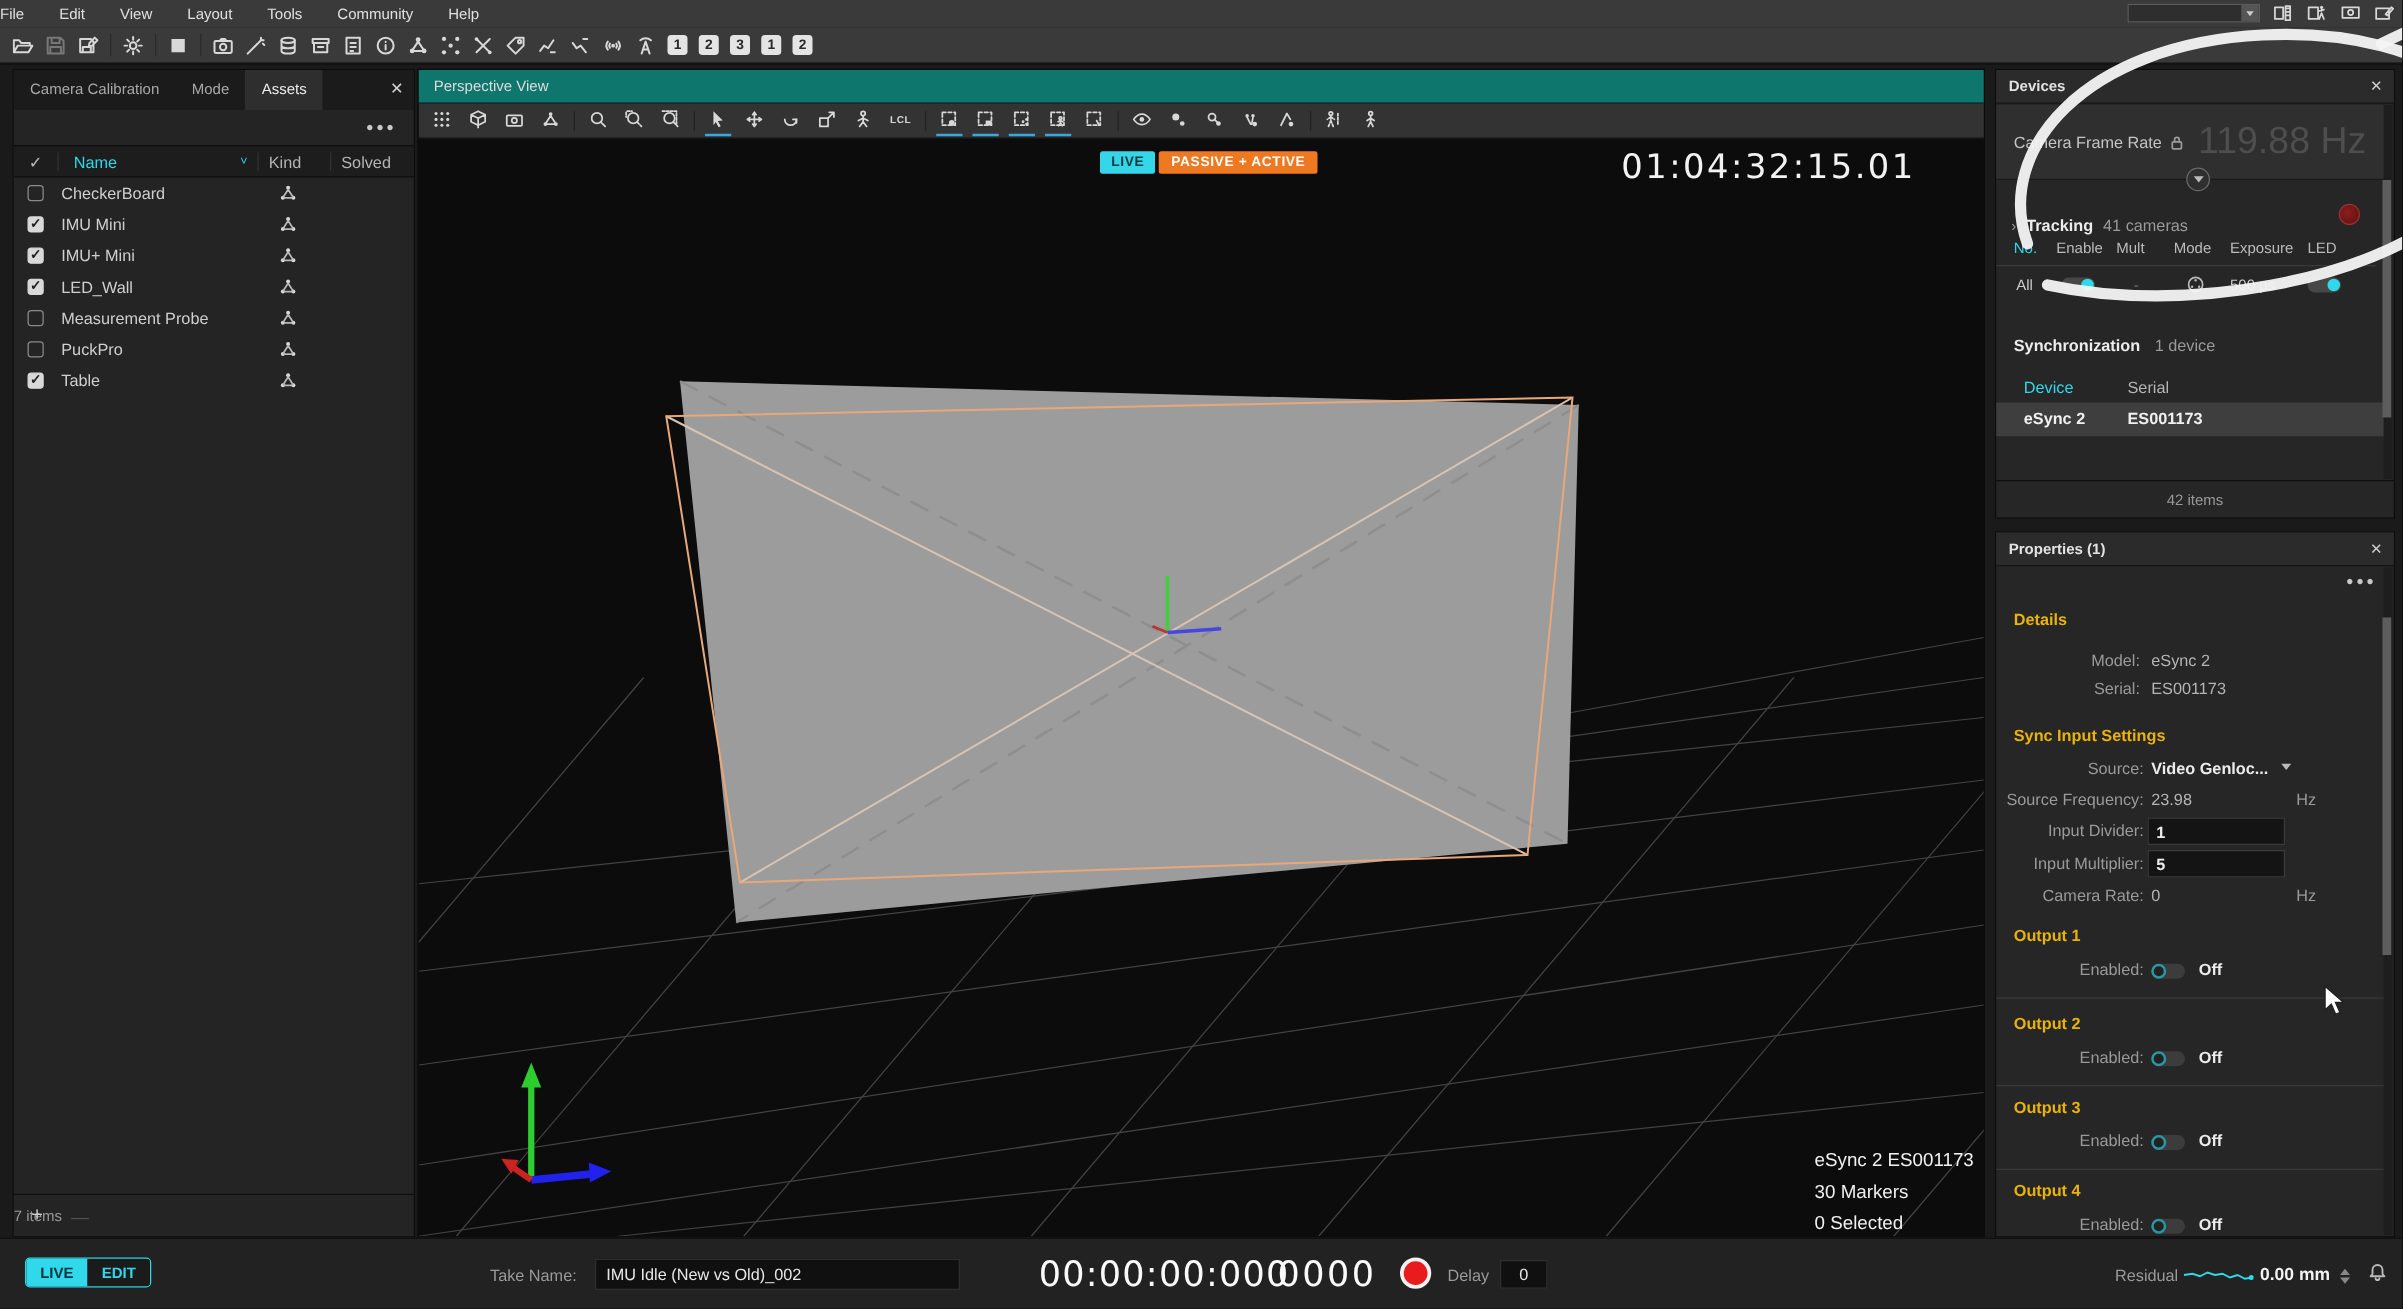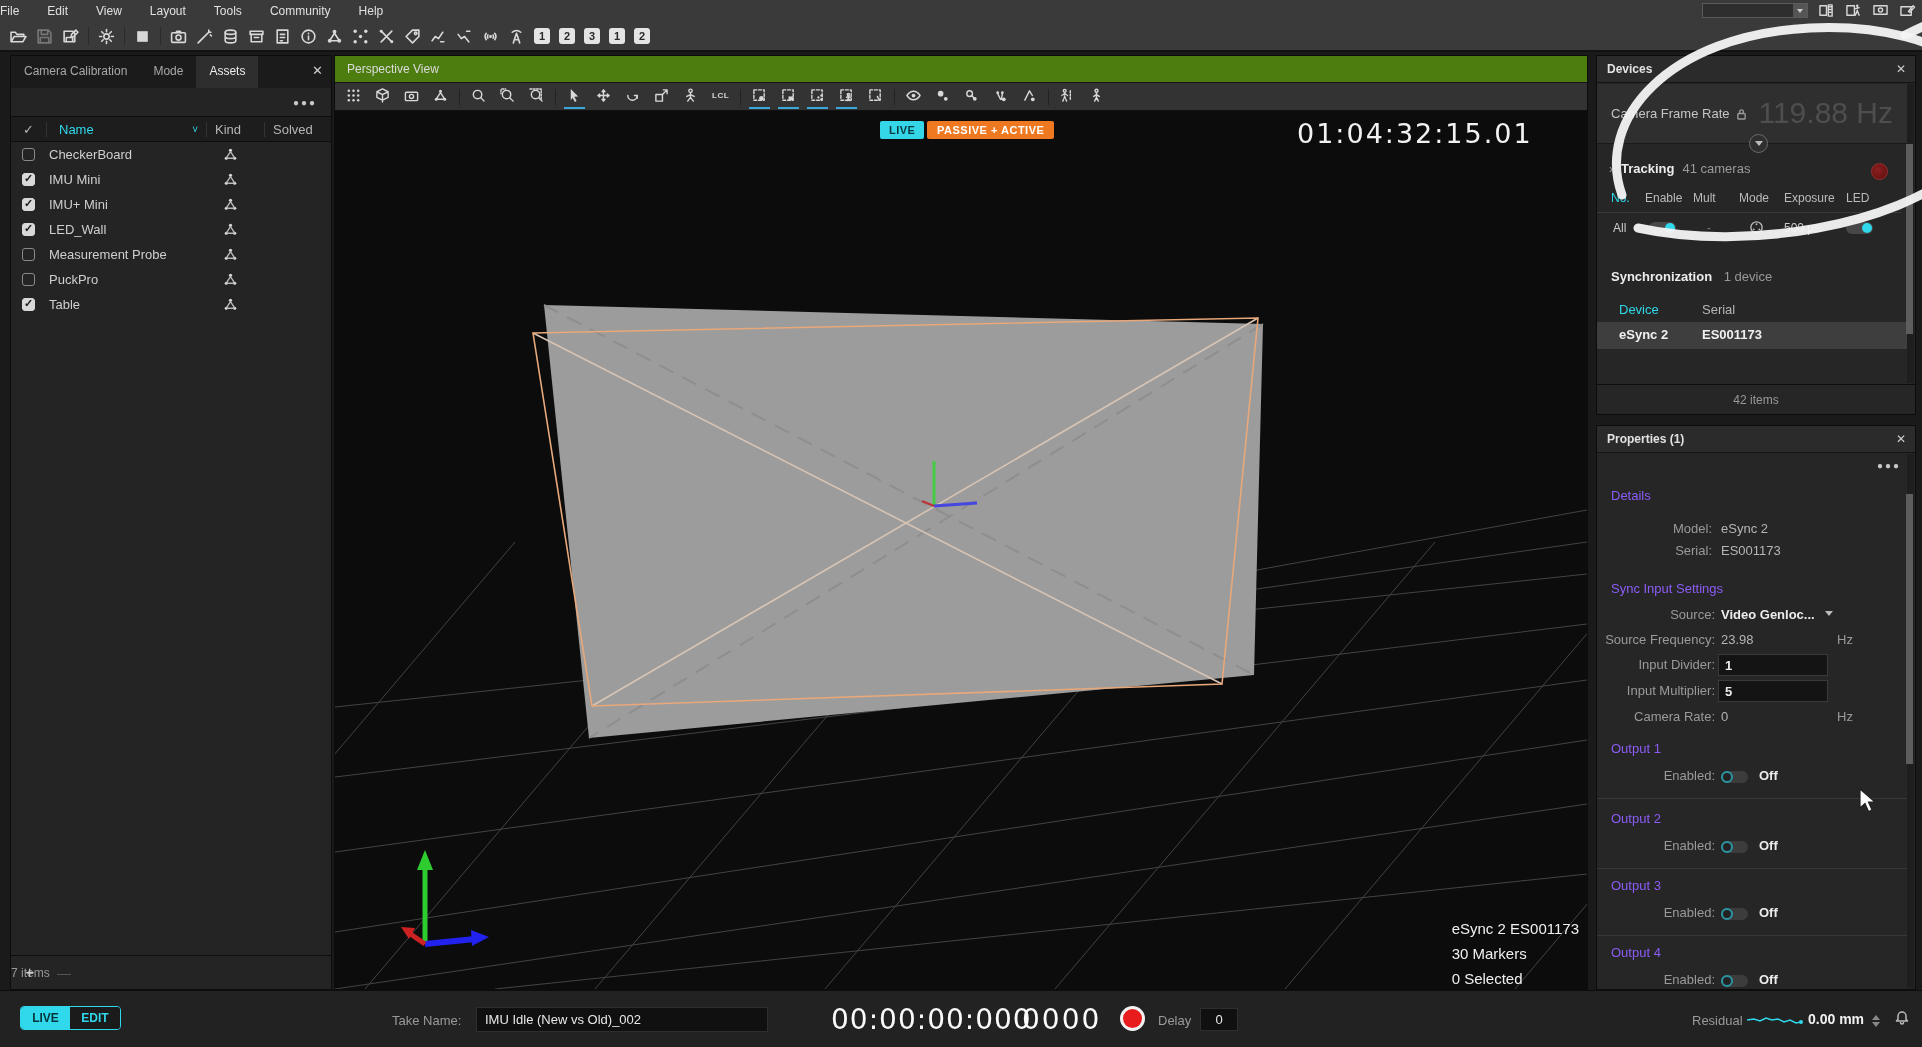--- a/index.html
+++ b/index.html
@@ -57,21 +57,21 @@
   .arow .rb { position:absolute; left:212px; top:5px; }
   .lp-foot { position:absolute; left:0; right:0; bottom:0; height:34px; border-top:1px solid #0e0e0e;
     display:flex; align-items:center; }
   .lp-foot .plus { position:absolute; left:14px; color:#cfcfcf; font-size:16px; }
   .lp-foot .minus { position:absolute; left:46px; color:#555; font-size:14px; }
   .lp-foot .cnt { width:100%; text-align:left; color:#999; font-size:12px; }
 
   
   .vp { position:absolute; left:334px; top:55px; width:1254px; height:935px; background:#0c0c0c;
     border:1px solid #0c0c0c; }
-  .vp-title { height:27px; background:#4d7c0f; border-bottom:1px solid #141414; display:flex; align-items:center;
+  .vp-title { height:27px; background:#0f766e; border-bottom:1px solid #141414; display:flex; align-items:center;
     padding-left:12px; color:#dcdcdc; font-size:12px; }
   .vp-toolbar { height:28px; background:#333; border-bottom:1px solid #101010; display:flex; align-items:center;
     gap:8px; padding-left:8px; }
   .vp-toolbar .sep { width:1px; height:16px; background:#222; }
   .vti { height:24px; padding:0 3px; display:flex; align-items:center; border-bottom:2px solid transparent; }
   .vti.active { border-bottom:2px solid #3aa7d8; }
   .vti.grp { border-bottom:2px solid #3aa7d8; }
   .lcl { font-size:8px; color:#d8d8d8; font-weight:bold; letter-spacing:.5px; }
   .canvas { position:absolute; left:0; top:56px; width:1252px; height:877px; background:#0c0c0c; }
   .badge-live { position:absolute; left:545px; top:9px; background:#35d6e8; color:#083a40; font-weight:bold;
@@ -90,21 +90,21 @@
     padding:10px 10px; color:#e2e2e2; font-size:12px; font-weight:bold; position:relative; }
   .ptitle .x { position:absolute; right:9px; font-weight:normal; color:#cfcfcf; }
   .frbox { position:absolute; left:0; right:8px; top:28px; height:60px; background:#2f2f2f; border-bottom:1px solid #1a1a1a; }
   .frbox .lbl { position:absolute; left:14px; top:22px; color:#c4c4c4; font-size:13px; display:flex; gap:7px; align-items:center; }
   .frbox .val { position:absolute; right:14px; top:12px; color:#4e4e4e; font-size:30px; }
   .frchev { position:absolute; left:152px; top:78px; width:19px; height:19px; border:1px solid #6a6a6a; border-radius:50%;
     background:#2f2f2f; display:flex; align-items:center; justify-content:center; }
   .frchev:after { content:""; border:4px solid transparent; border-top:5px solid #bbb; margin-top:4px; }
   .trk { position:absolute; left:12px; top:105px; display:flex; gap:8px; align-items:baseline; }
   .trk .ex { color:#9a9a9a; font-size:12px; }
-  .trk .tl { color:#ececec; font-weight:bold; font-size:13px; }
+  .trk .tl { color:#ececec; font-weight:bold; font-size:13px;margin-top:12px; }
   .trk .tc { color:#9a9a9a; font-size:13px; }
   .reddot { position:absolute; left:274px; top:107px; width:17px; height:17px; border-radius:50%;
     background:radial-gradient(circle at 40% 40%, #8d1f1f, #5a0e0e); border:1px solid #993030; }
   .cam-head { position:absolute; left:0; top:135px; right:14px; height:22px; font-size:12px; color:#bbb;
     border-bottom:1px solid #3a3a3a; }
   .cam-head span, .cam-row span { position:absolute; }
   .cam-row { position:absolute; left:0; top:160px; right:14px; height:26px; font-size:12px; color:#ccc; }
   .toggle-on { width:27px; height:12px; background:#474747; border-radius:6px; position:relative; }
   .toggle-on:after { content:""; position:absolute; right:1px; top:1px; width:10px; height:10px; border-radius:50%; background:#2fd8ea; }
   .toggle-off { width:27px; height:12px; background:#3c3c3c; border-radius:6px; position:relative; display:inline-block; }
@@ -118,21 +118,21 @@
   .sync-cols .s { position:absolute; left:105px; color:#b5b5b5; }
   .sync-row { position:absolute; top:266px; left:0; right:8px; height:27px; background:#3e3e3e; font-size:13px; color:#f0f0f0; font-weight:bold; }
   .sync-row .d { position:absolute; left:22px; top:5px; }
   .sync-row .s { position:absolute; left:105px; top:5px; }
   .p-foot { position:absolute; left:0; right:0; bottom:0; height:30px; border-top:1px solid #0e0e0e;
     display:flex; align-items:center; justify-content:center; color:#999; font-size:12px; }
   .scrltrack { position:absolute; right:1px; top:28px; bottom:1px; width:7px; background:#1e1e1e; }
   .scrlthumb { position:absolute; right:1px; width:7px; background:#5d5d5d; }
 
   .pp-dots { position:absolute; right:14px; top:34px; color:#c8c8c8; letter-spacing:2px; font-size:10px; }
-  .sec-h { position:absolute; left:14px; color:#8b5cf6; font-weight:normal; font-size:13px; }
+  .sec-h { position:absolute; left:14px; color:#eab308; font-weight:bold; font-size:13px; }
   .prow { position:absolute; left:0; width:100%; height:22px; font-size:13px; }
   .prow .pl { position:absolute; right:200px; left:0; text-align:right; color:#9a9a9a; }
   .prow .pv { position:absolute; left:124px; color:#b5b5b5; }
   .prow .pvw { position:absolute; left:124px; color:#ececec; font-weight:bold; }
   .prow .unit { position:absolute; left:240px; color:#9a9a9a; }
   .pinput { position:absolute; left:121px; top:-3px; width:110px; height:22px; background:#141414;
     border:1px solid #3a3a3a; color:#ececec; font-weight:bold; font-size:13px; padding:0 6px;
     font-family:"Liberation Sans", sans-serif; }
   .srcchev { position:absolute; left:228px; top:4px; border:4px solid transparent; border-top:5px solid #bbb; }
   .outsep { position:absolute; left:0; right:8px; height:1px; background:#383838; }

